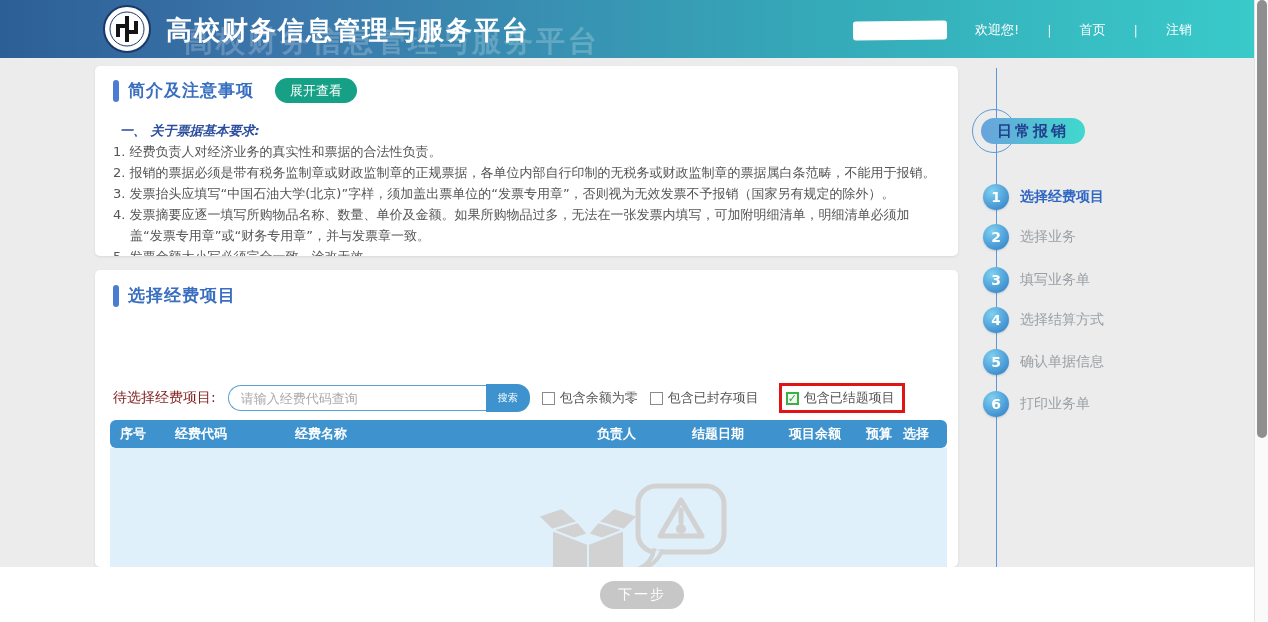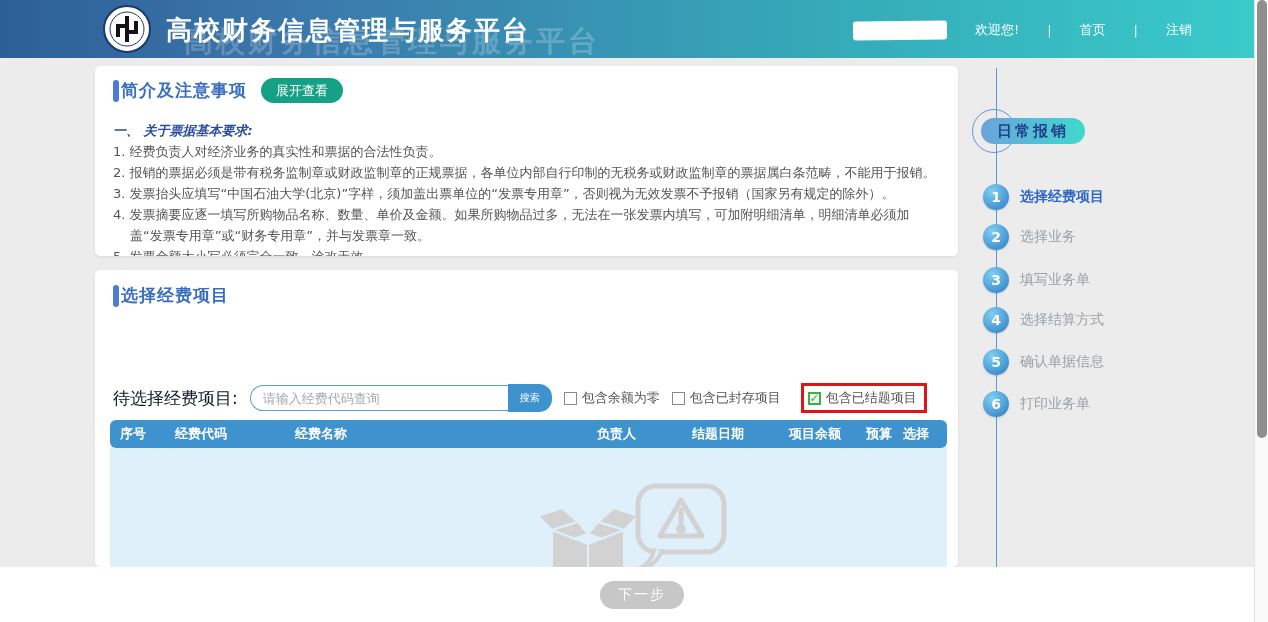--- a/index.html
+++ b/index.html
@@ -15,34 +15,34 @@
   .ghost-title { position:absolute; left:184px; top:22px; font-size:29px; font-weight:bold; color:rgba(255,255,255,0.22); letter-spacing:3px; white-space:nowrap; z-index:1; }
   .user-area { position:absolute; left:853px; top:20px; height:20px; display:flex; align-items:center; gap:28px; color:#fff; font-size:13px; z-index:3; white-space:nowrap; }
   .redact { width:94px; height:19px; background:#fff; border-radius:3px; transform:rotate(-0.6deg); }
   .sep { opacity:0.85; }
   .nav-link { cursor:pointer; }
 
   
   .panel { position:absolute; left:95px; width:863px; background:#fff; border-radius:5px; box-shadow:0 1px 3px rgba(0,0,0,0.08); overflow:hidden; }
   #panel-intro { top:66px; height:190px; }
   #panel-select { top:270px; height:297px; }
-  .panel-title-row { position:absolute; left:18px; top:12px; display:flex; align-items:center; gap:2px; }
+  .panel-title-row { position:absolute; left:18px; top:12px; display:flex; align-items:center; gap:9px; }
   .title-bar { width:6px; height:22px; border-radius:3px; background:#4a7dd2; }
   .panel-title { font-size:17px; font-weight:bold; color:#3a6fc0; letter-spacing:1px; }
   .expand-btn { margin-left:12px; width:82px; height:25px; border:none; border-radius:13px; background:#16a085; color:#fff; font-size:13px; cursor:pointer; font-family:inherit; }
 
   .notes { position:absolute; left:18px; right:20px; top:54px; font-size:13px; color:#555; }
   .notes p { line-height:21px; margin-left:17px; text-indent:-17px; }
   .notes-heading { font-weight:bold; font-style:italic; color:#2b4d9e; line-height:21px; }
 
   .empty-msg { position:absolute; left:0; right:0; top:58px; text-align:center; color:#9a9a9a; font-size:13px; letter-spacing:1px; }
 
   
   .search-row { position:absolute; left:18px; top:114px; height:28px; display:flex; align-items:center; }
-  .search-label { color:#0f172a; font-size:17px; white-space:nowrap; }
+  .search-label { color:#7f1d1d; font-size:14px; white-space:nowrap; }
   .search-input { margin-left:12px; width:258px; height:26px; border:1px solid #5aa0d0; border-right:none; border-radius:13px 0 0 13px; padding:0 12px; font-size:13px; color:#333; outline:none; font-family:inherit; }
   .search-input::placeholder { color:#aaa; }
   .search-btn { width:44px; height:28px; border:none; border-radius:0 13px 13px 0; background:#3e93ce; color:#fff; font-size:10px; cursor:pointer; font-family:inherit; }
   .cb { display:flex; align-items:center; font-size:13px; color:#555; margin-left:12px; cursor:pointer; white-space:nowrap; }
   .cbbox { width:13px; height:13px; border:1px solid #8a8a8a; background:#fff; margin-right:5px; display:inline-block; }
   .red-highlight { margin-left:20px; border:3px solid #e01515; padding:3px 7px 3px 4px; display:flex; align-items:center; }
   .red-highlight .cb { margin-left:3px; }
   .cbbox.checked { border:2px solid #3cb043; background:#f2fcf0; color:#2ea043; font-size:11px; font-weight:bold; line-height:10px; text-align:center; }
 
   
@@ -95,21 +95,21 @@
     </div>
   </div>
 
   <div class="panel" id="panel-intro">
     <div class="panel-title-row">
       <span class="title-bar"></span>
       <span class="panel-title">简介及注意事项</span>
       <button class="expand-btn">展开查看</button>
     </div>
     <div class="notes">
-      <p class="notes-heading" style="margin-left:0;text-indent:0;font-style:italic;">一、 关于票据基本要求:</p>
+      <p class="notes-heading" style="margin-left:7px;text-indent:0;font-style:italic;">一、 关于票据基本要求:</p>
       <p>1. 经费负责人对经济业务的真实性和票据的合法性负责。</p>
       <p>2. 报销的票据必须是带有税务监制章或财政监制章的正规票据，各单位内部自行印制的无税务或财政监制章的票据属白条范畴，不能用于报销。</p>
       <p>3. 发票抬头应填写“中国石油大学(北京)”字样，须加盖出票单位的“发票专用章”，否则视为无效发票不予报销（国家另有规定的除外）。</p>
       <p>4. 发票摘要应逐一填写所购物品名称、数量、单价及金额。如果所购物品过多，无法在一张发票内填写，可加附明细清单，明细清单必须加盖“发票专用章”或“财务专用章”，并与发票章一致。</p>
       <p>5. 发票金额大小写必须完全一致，涂改无效</p>
     </div>
   </div>
 
   <div class="panel" id="panel-select">
     <div class="panel-title-row" style="top:14px;">

